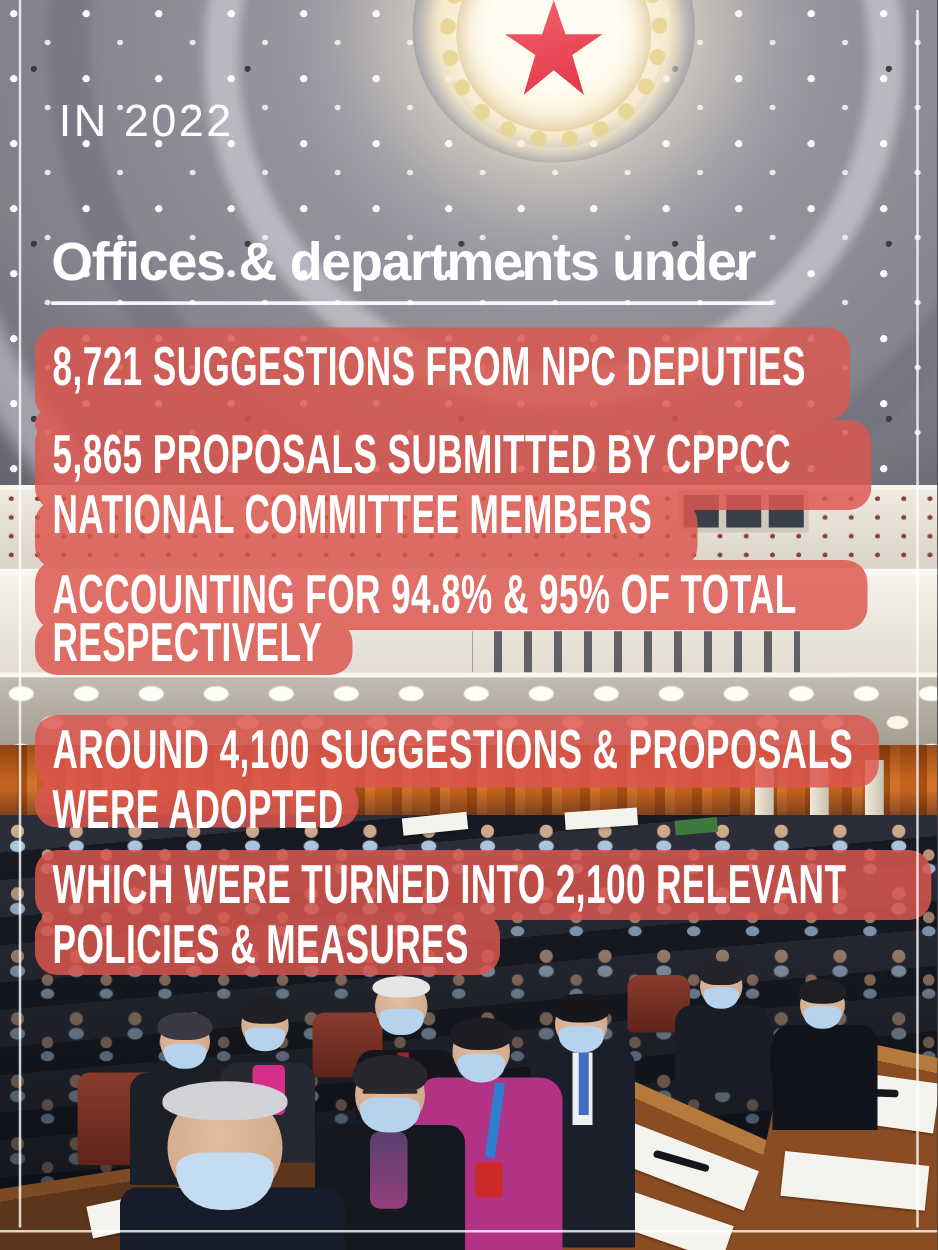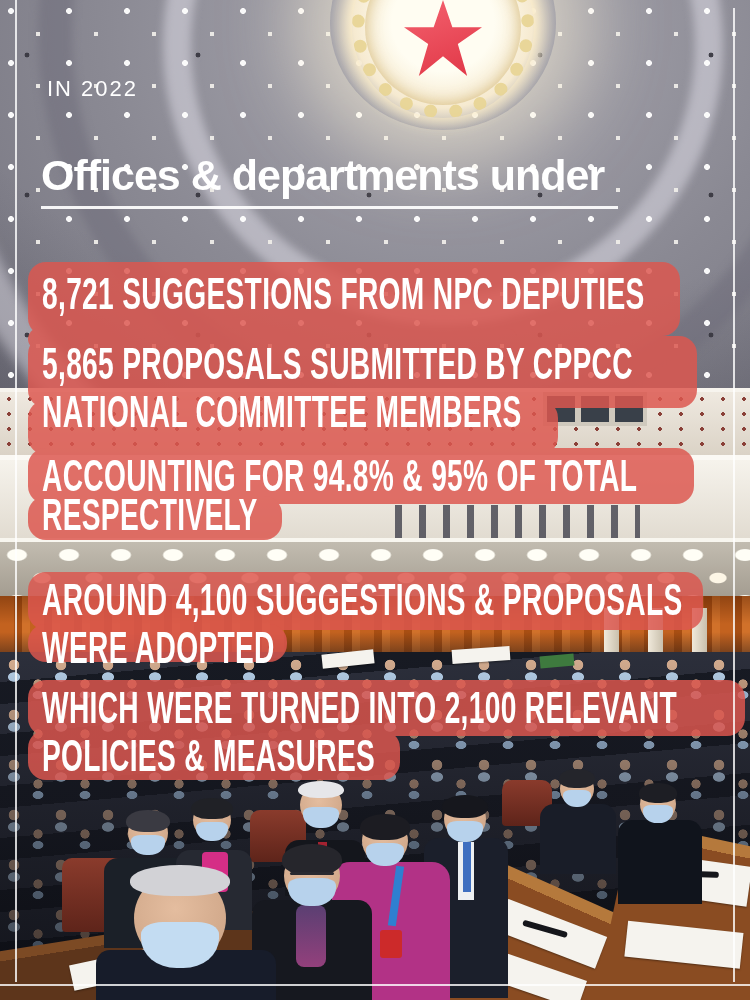--- a/index.html
+++ b/index.html
@@ -74,25 +74,25 @@
   .person .hair{left:-4%;top:-8%;width:108%;height:56%;border-radius:50% 50% 42% 42%;}
   .person .mask{left:8%;right:8%;bottom:-4%;height:50%;background:#b7d2ec;
     border-radius:28% 28% 46% 46%/ 26% 26% 64% 64%;}
   .person .body{border-radius:14px 14px 0 0;}
 
   
   .hl-group{left:0;top:0;width:750px;height:1000px;opacity:.84;}
   .hl{background:#dd574f;border-radius:18px;}
   .bl{color:#fff;font-weight:700;font-size:44px;line-height:1;letter-spacing:.5px;
       white-space:nowrap;transform:scaleX(.64);transform-origin:0 0;}
-  .kicker{left:47px;top:76px;color:#fff;font-size:22px;letter-spacing:2px;font-weight:400;}
+  .kicker{left:47px;top:76px;color:#fff;font-size:36px;letter-spacing:2px;font-weight:400;}
   .headline{left:41px;top:148px;color:#fff;font-weight:700;font-size:43px;
             line-height:54px;letter-spacing:-1px;}
   .headline span{position:static;display:table;padding:0 14px 4px 0;
-                 border-bottom:3px solid rgba(255,255,255,.92);}
+                 border-bottom:3px solid rgba(255,255,255,.92);margin-top:35px;}
 
   
   .frame{background:rgba(255,255,255,.8);}
   .fl{left:15px;top:0;width:2px;height:982px;}
   .fr{left:733px;top:8px;width:2px;height:974px;}
   .fb{left:0;top:984px;width:750px;height:2px;}
 </style>
 </head>
 <body>
 

